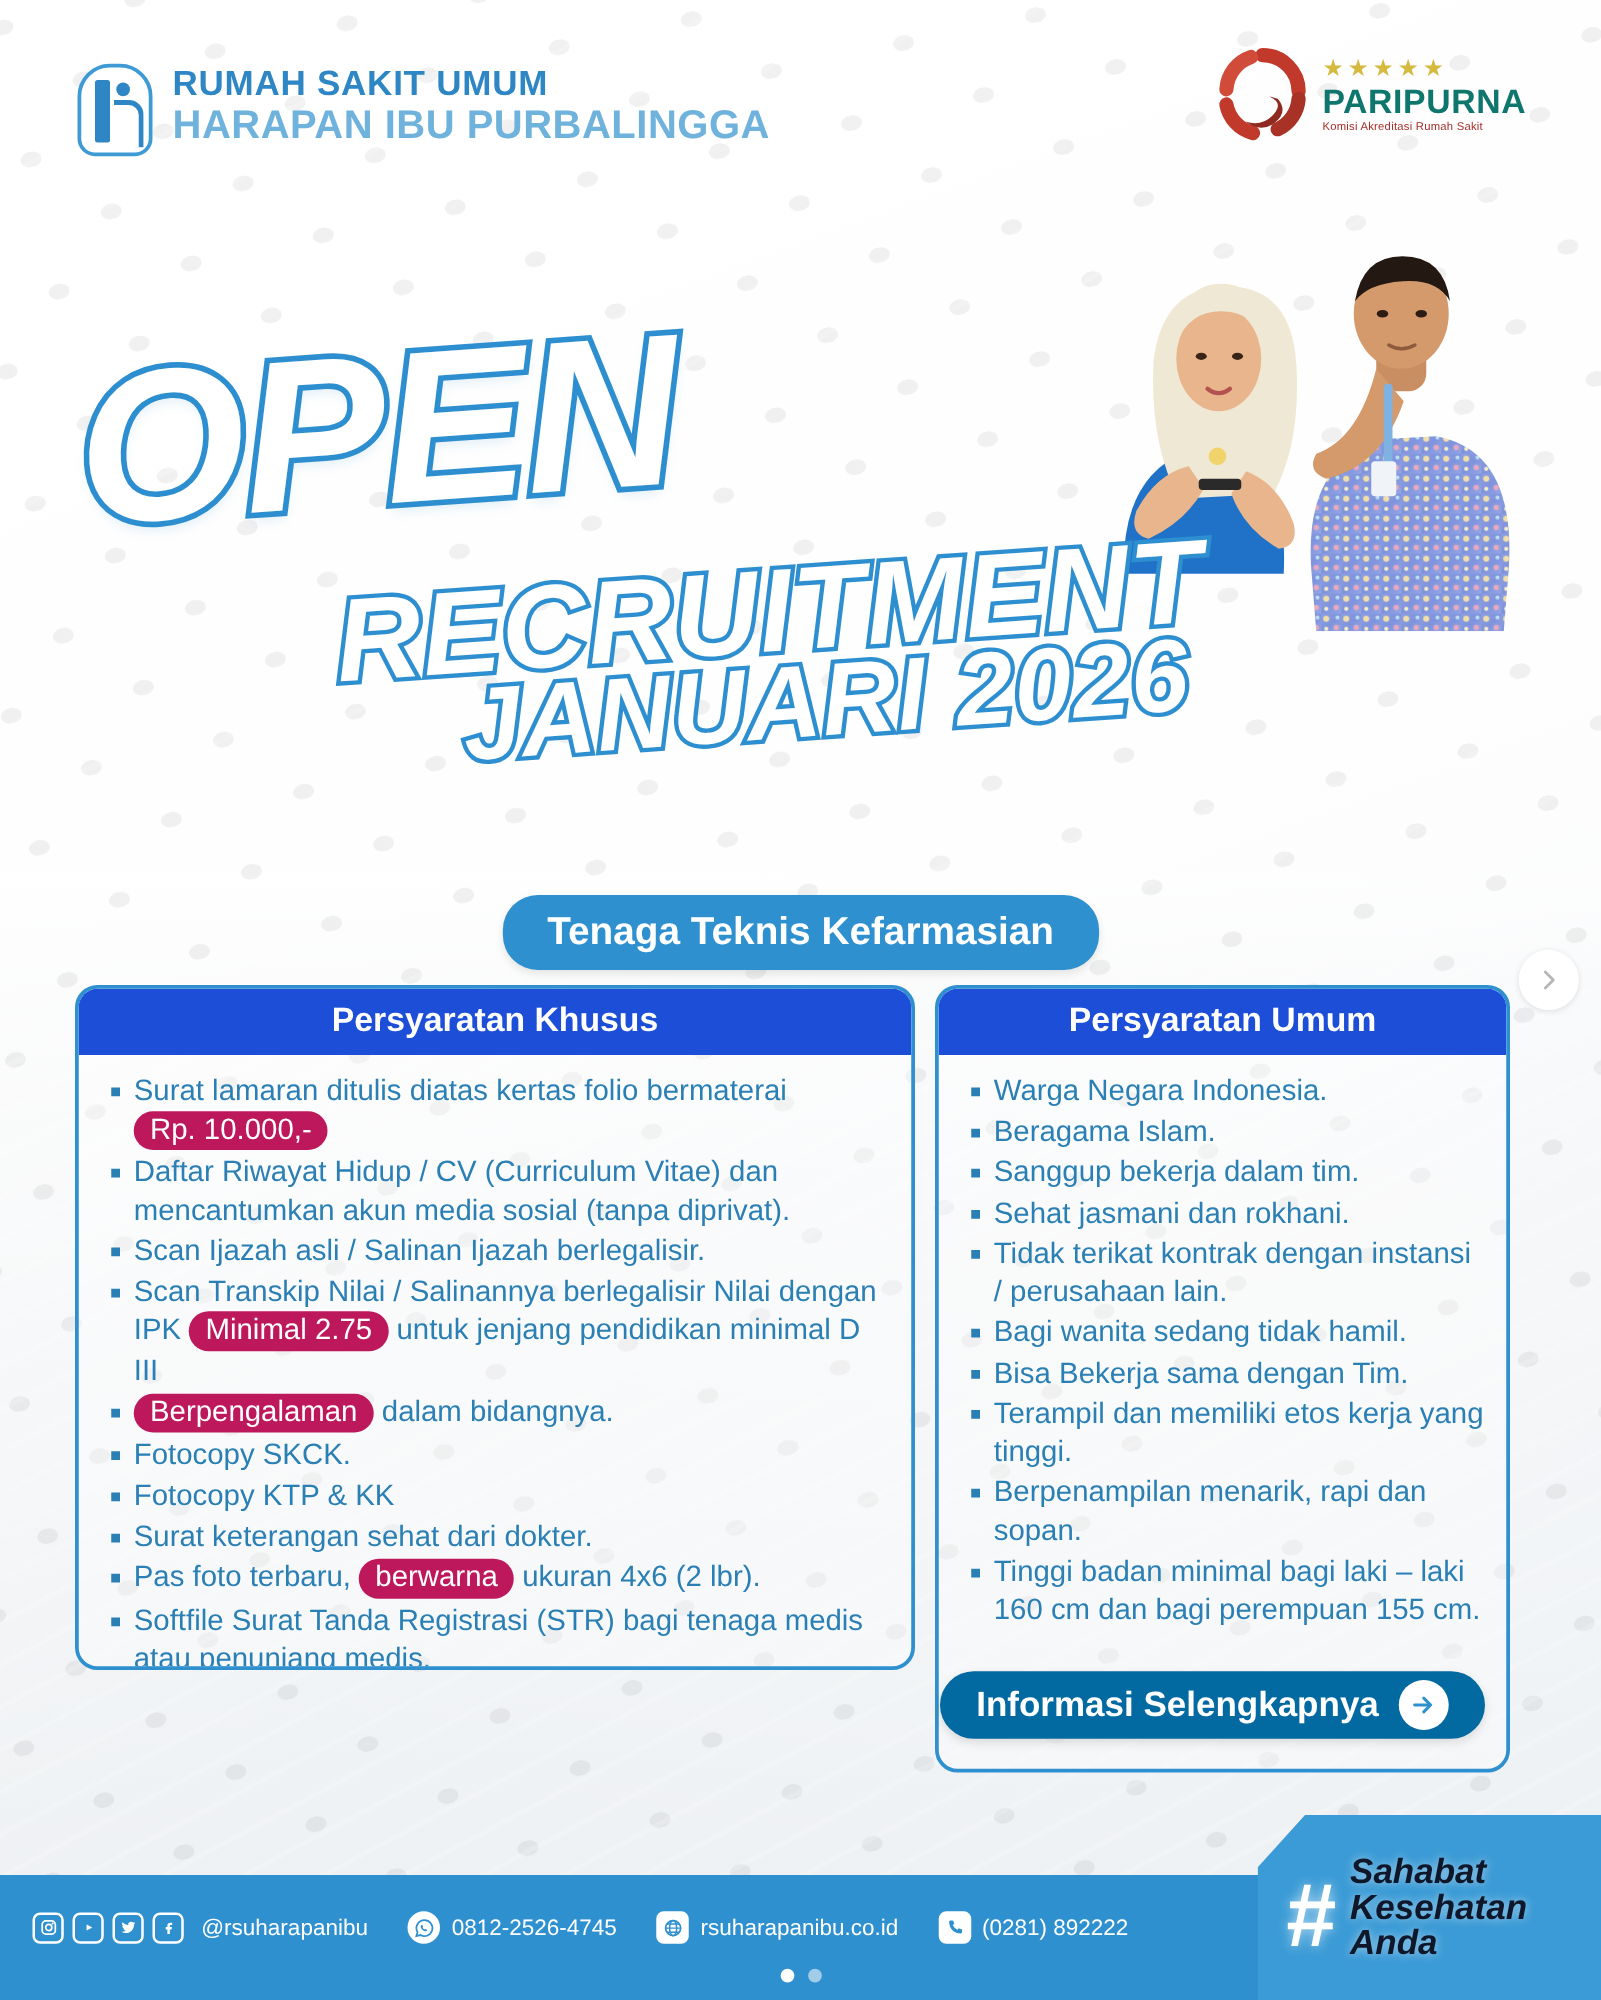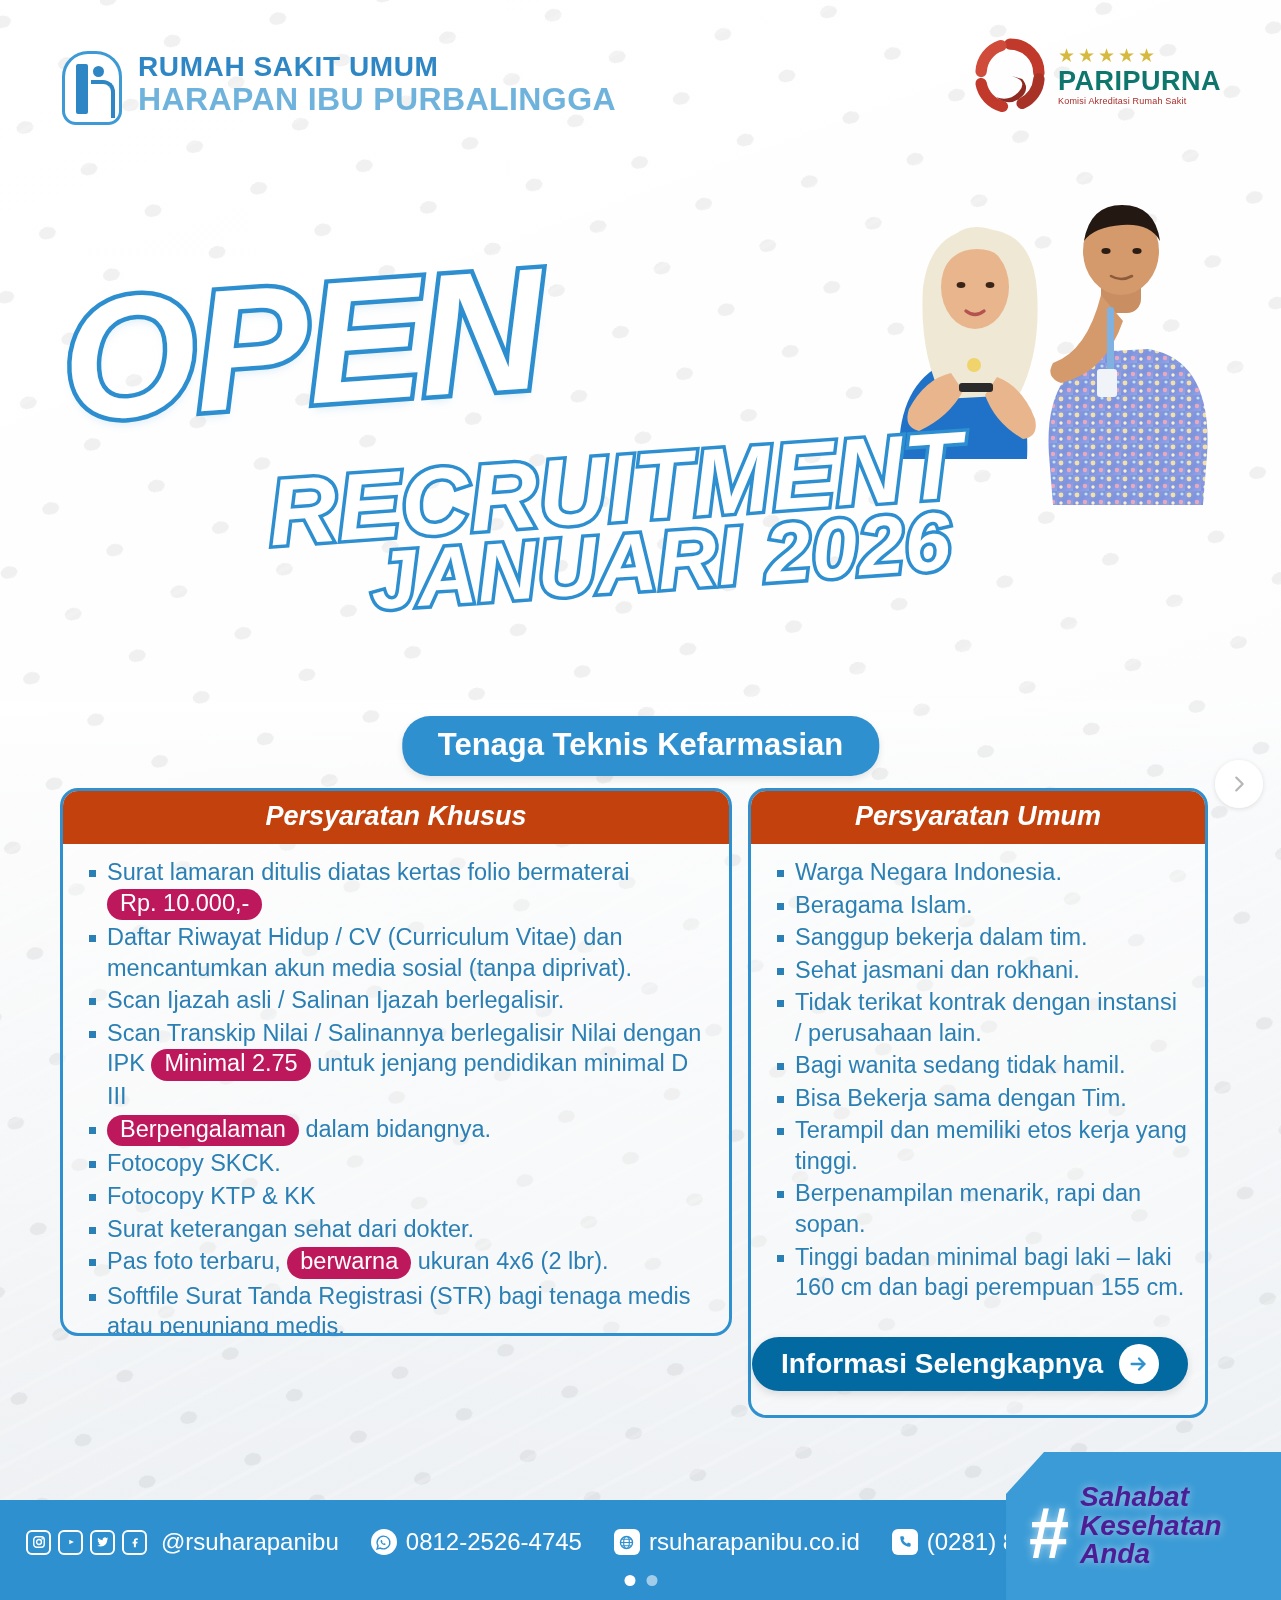--- a/index.html
+++ b/index.html
@@ -184,26 +184,25 @@
 
   
   .panel {
     position: absolute;
     border: 3px solid #2f90cf;
     border-radius: 18px;
     background: rgba(255,255,255,0.34);
     overflow: hidden;
   }
   .panel-head {
-    background: #c2410c;
+    background: #1d4ed8;
     color: #ffffff;
     font-size: 27px; font-weight: bold;
     text-align: center;
     padding: 10px 0 12px;
-    font-style: italic;
   }
   .panel-body { padding: 13px 16px 14px 18px; }
 
   #panel-khusus { left: 60px; top: 788px; width: 672px; height: 548px; }
   #panel-umum   { left: 748px; top: 788px; width: 460px; height: 630px; }
 
   ul.req { list-style: none; }
   ul.req li {
     position: relative;
     padding-left: 26px;
@@ -264,21 +263,21 @@
   .social-row { display: flex; align-items: center; gap: 7px; margin-right: 14px; }
   .sq {
     width: 25px; height: 25px;
     border: 2px solid #ffffff;
     border-radius: 6px;
     display: flex; align-items: center; justify-content: center;
   }
   .contact {
     display: flex; align-items: center; gap: 9px;
     margin-right: 32px;
-    color: #ffffff; font-size: 24px;
+    color: #ffffff; font-size: 18px;
   }
   .circ-ico {
     width: 26px; height: 26px;
     background: #ffffff; border-radius: 50%;
     display: flex; align-items: center; justify-content: center;
     flex: 0 0 auto;
   }
   .sq-ico {
     width: 26px; height: 26px;
     background: #ffffff; border-radius: 6px;
@@ -294,21 +293,21 @@
     display: flex; align-items: center; gap: 12px;
     padding-left: 22px;
   }
   .hash {
     color: #ffffff; font-size: 72px; font-weight: bold; font-style: italic;
     line-height: 0.8;
     text-shadow: 0 0 9px rgba(255,255,255,0.65);
     margin-top: 16px;
   }
   .tag-lines {
-    color: #4c1d95; font-style: italic; font-weight: bold;
+    color: #0f172a; font-style: italic; font-weight: bold;
     font-size: 28px; line-height: 1.03;
     text-shadow: 0 0 8px rgba(255,255,255,0.55);
     margin-top: 0;
   }
 
   .dots {
     position: absolute; left: 50%; bottom: 14px;
     transform: translateX(-50%);
     display: flex; gap: 11px;
   }

